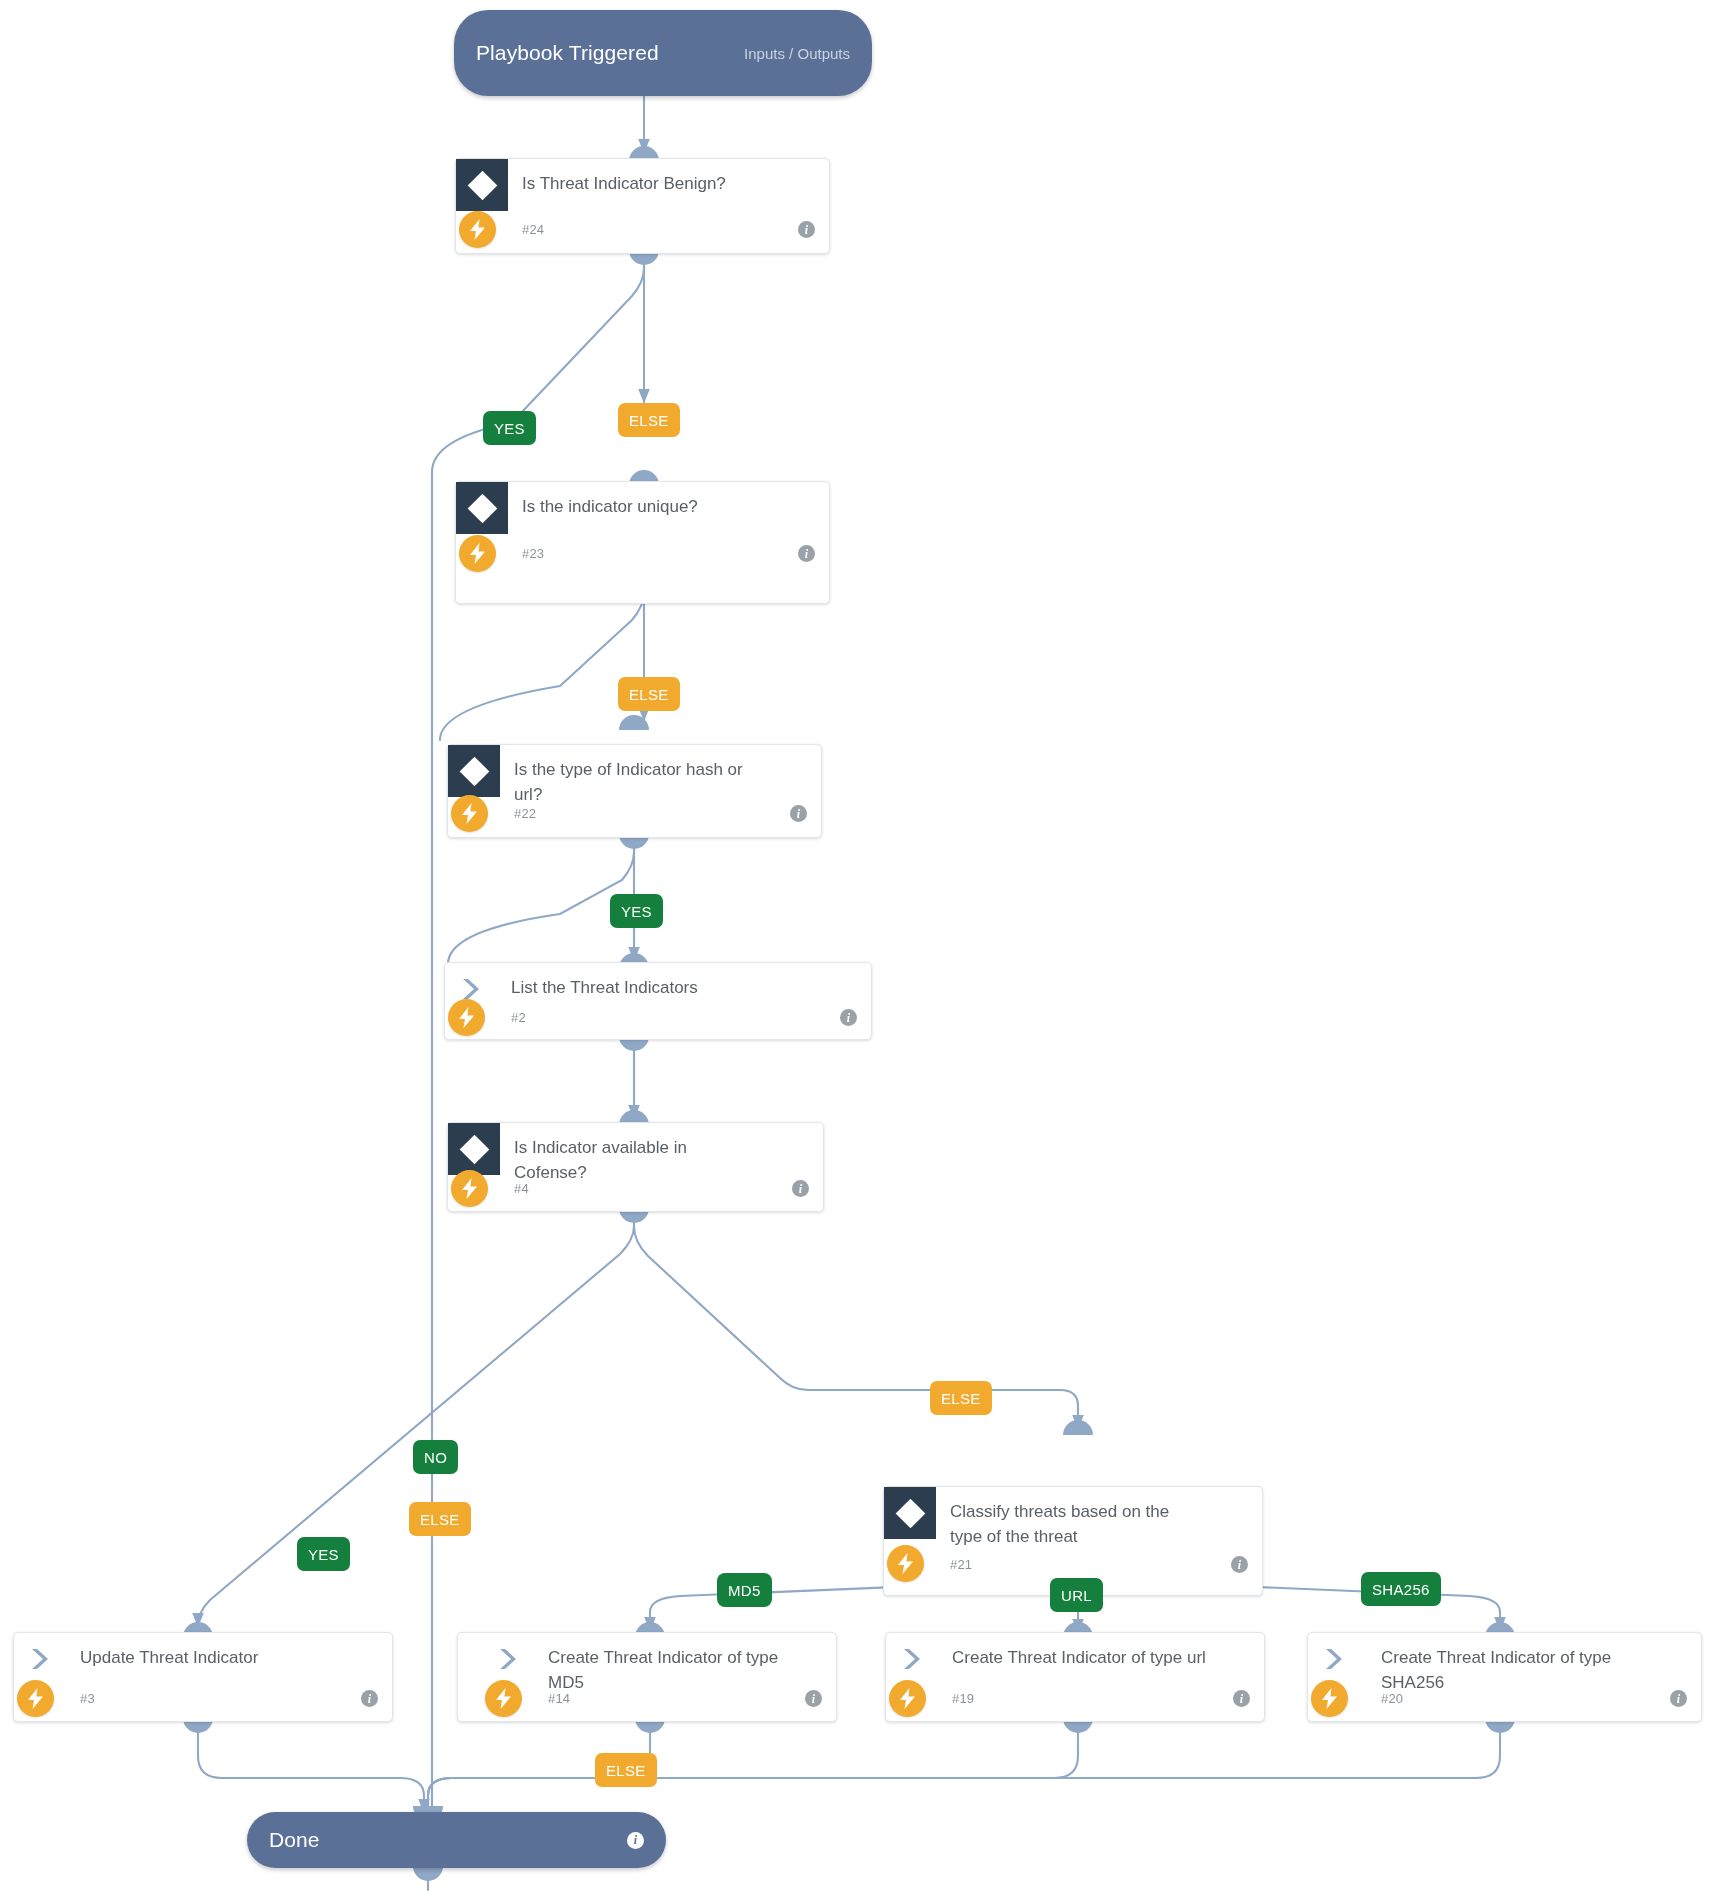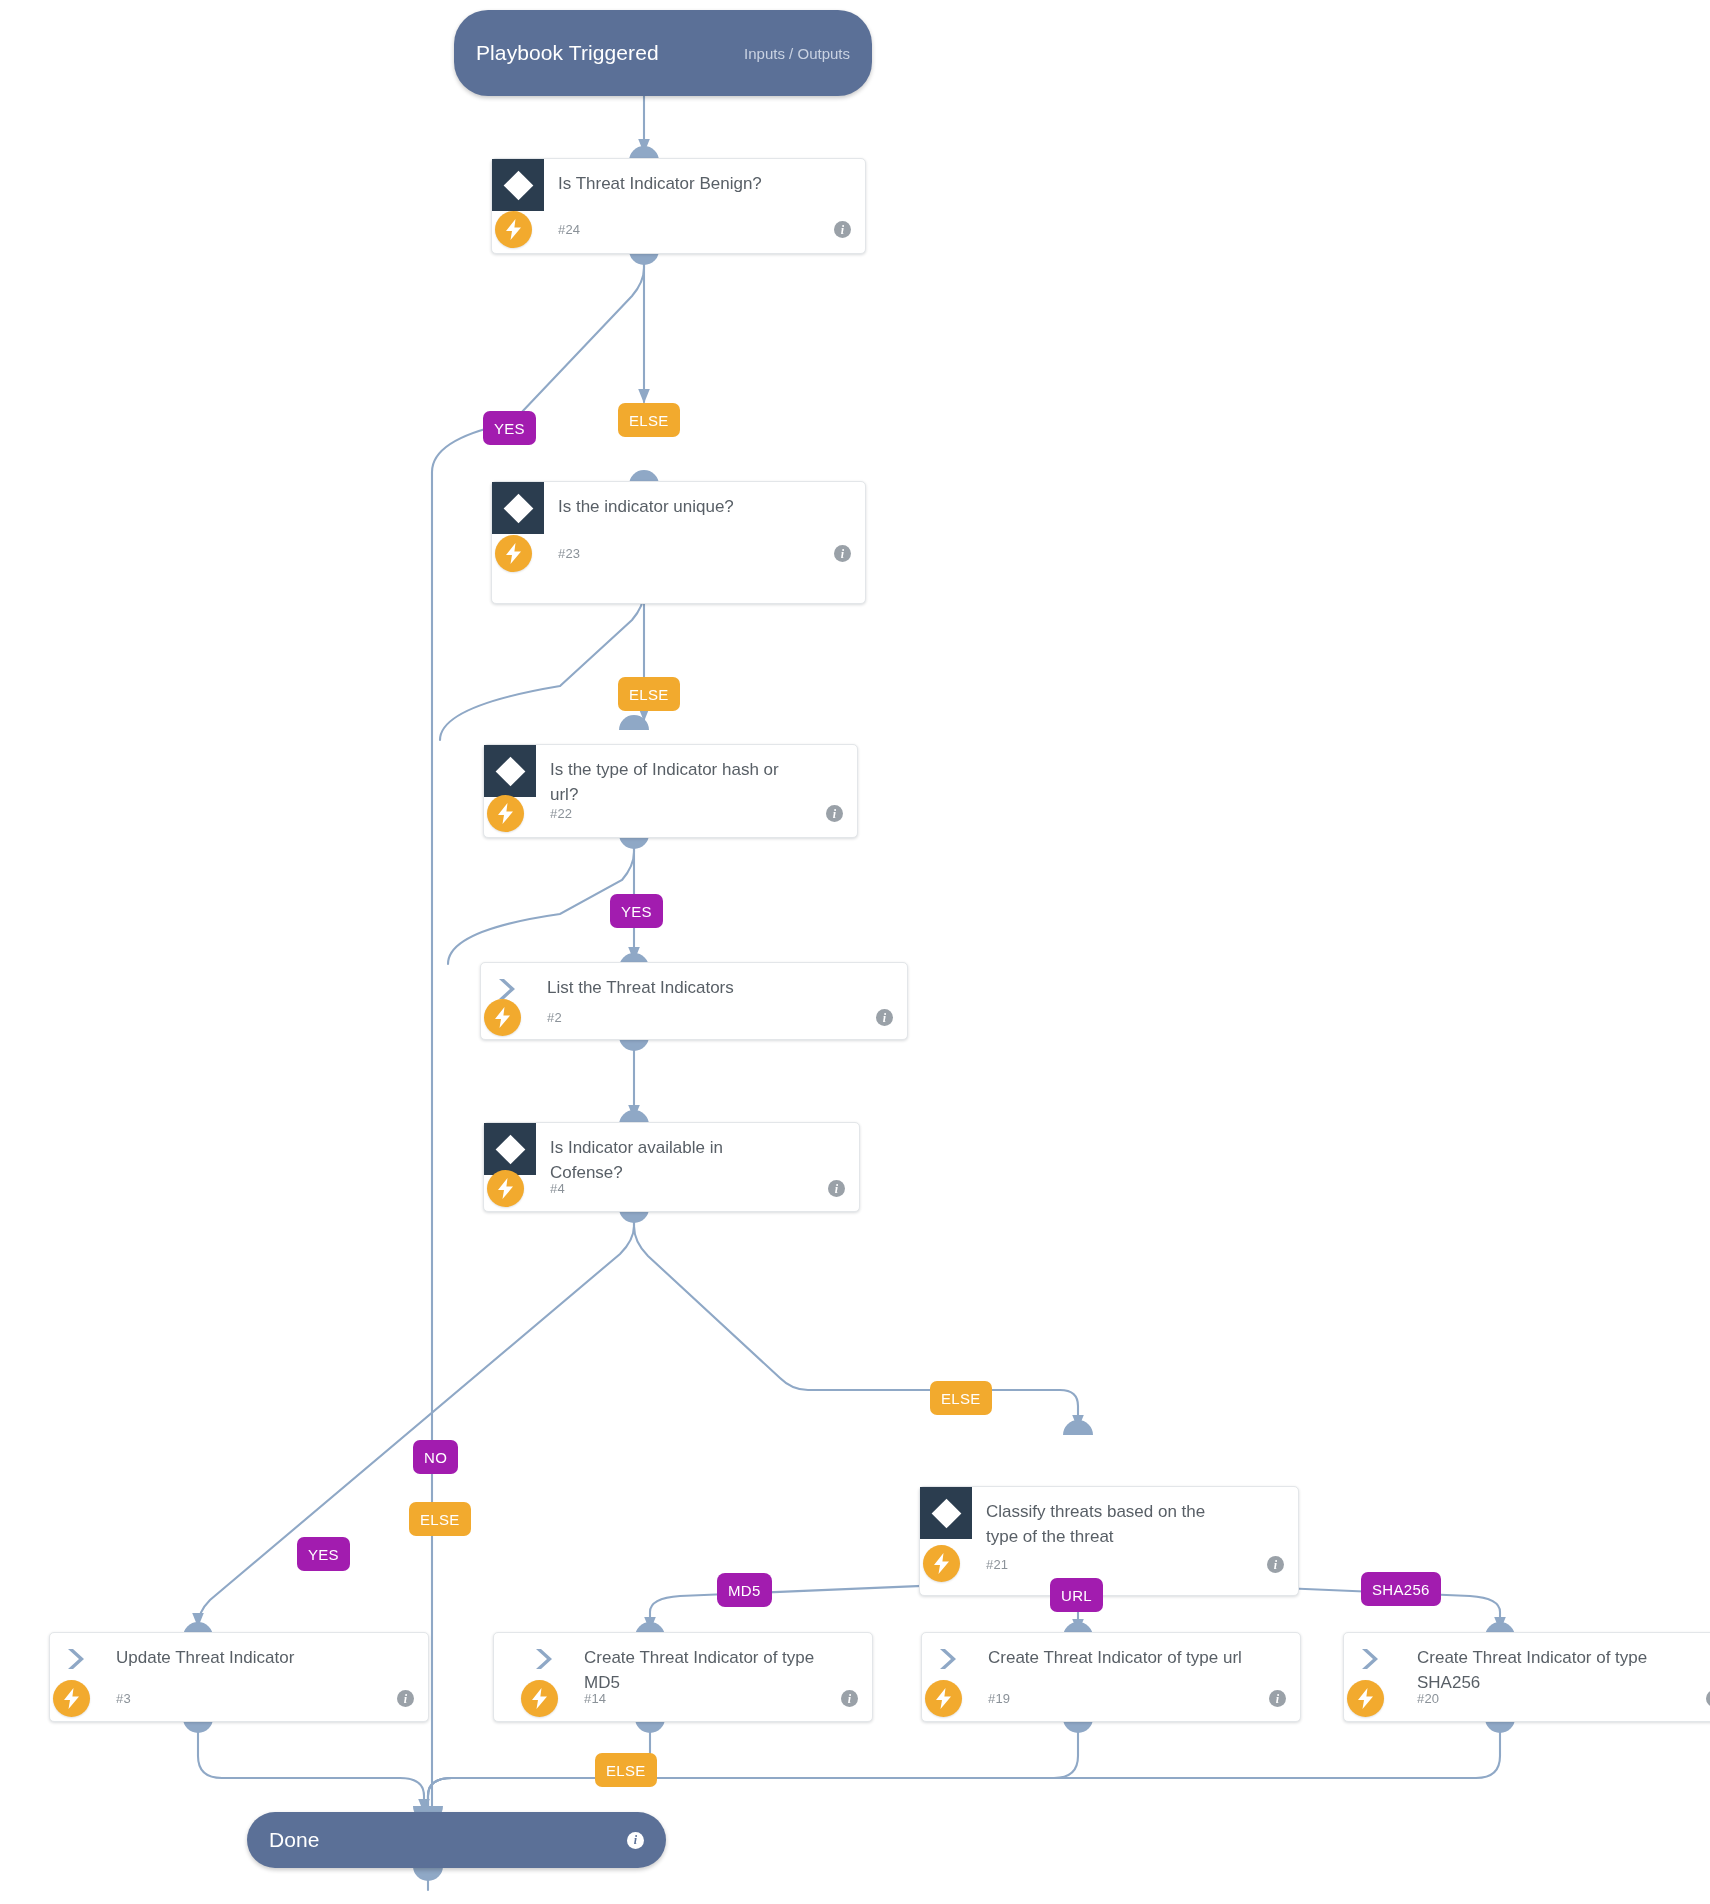--- a/index.html
+++ b/index.html
@@ -52,21 +52,20 @@
 
   
   .card {
     position: absolute;
     background: #ffffff;
     border: 1px solid #e3e6e9;
     border-radius: 5px;
     box-shadow: 0 1px 3px rgba(20,30,45,.16);
     z-index: 5;
     box-sizing: border-box;
-    margin-left: 36px;
   }
   .card-body {
     position: relative;
     height: 100%;
     box-sizing: border-box;
   }
   
   .type-badge {
     position: absolute;
     left: 0;
@@ -157,21 +156,21 @@
     letter-spacing: .3px;
     display: flex;
     align-items: center;
     justify-content: center;
     height: 34px;
     padding: 0 11px;
     box-sizing: border-box;
     z-index: 8;
     white-space: nowrap;
   }
-  .branch.dark { background: #a21caf; }
+  .branch.dark { background: #15803d; }
   .branch.amber { background: #f2aa2e; }
 
   
   .port {
     position: absolute;
     width: 30px;
     height: 15px;
     background: #8fa8c6;
     z-index: 4;
   }

